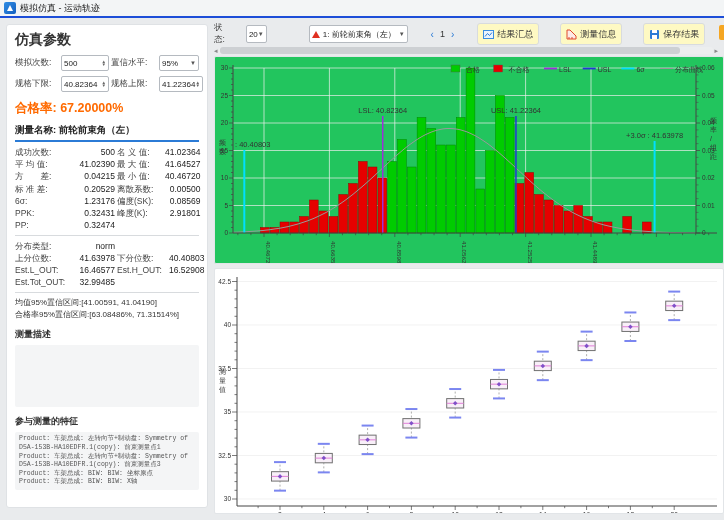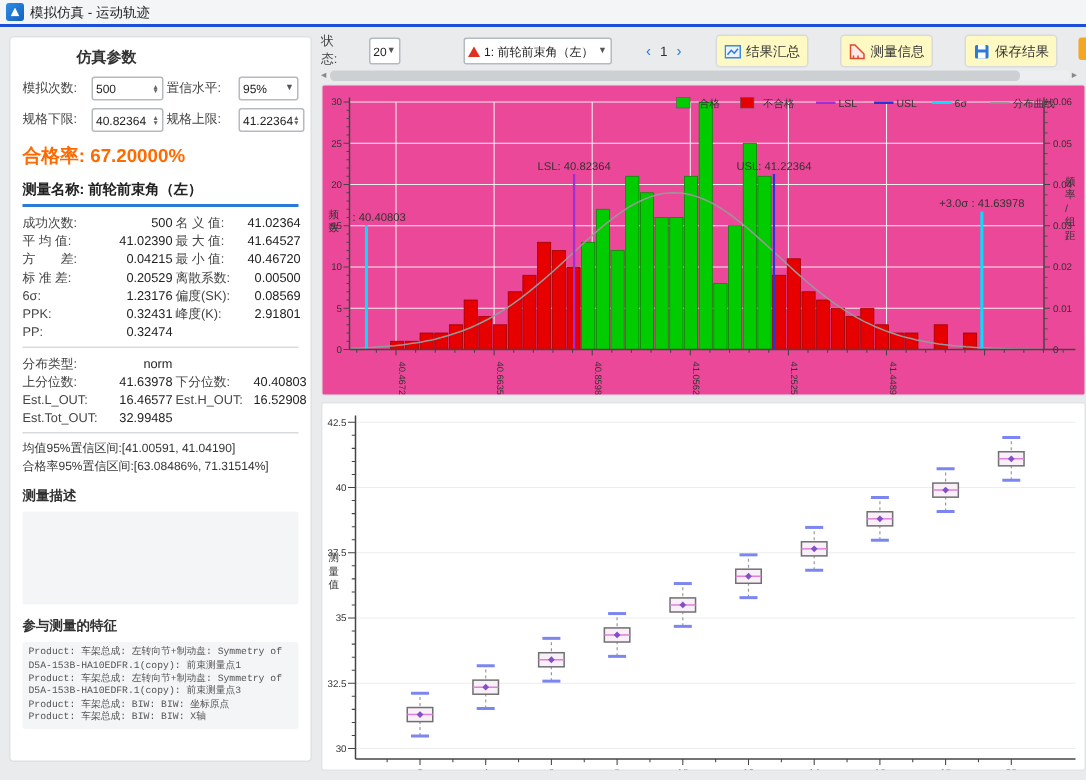--- a/index.html
+++ b/index.html
@@ -8,21 +8,21 @@
   .titlebar{position:absolute;left:0;top:0;width:724px;height:18px;background:#f3f5f6;
     display:flex;align-items:center;gap:4px;padding-left:4px;box-sizing:border-box;border-bottom:2px solid #1d4ed8;}
   .app-icon{width:12px;height:12px;border-radius:2px;background:linear-gradient(135deg,#2f8de4,#1560c0);
     position:relative;flex:0 0 auto;}
   .app-icon:after{content:"";position:absolute;left:3px;top:3px;width:6px;height:6px;background:#fff;
     clip-path:polygon(0 100%,50% 0,100% 100%);}
   .title-text{font-size:9px;color:#222;}
   
   .left-panel{position:absolute;left:6px;top:24px;width:202px;height:484px;background:#fff;
     border:1px solid #dfe2e5;border-radius:3px;padding:6px 8px;box-sizing:border-box;font-size:9px;}
-  .panel-title{font-size:10px;font-weight:bold;color:#333;margin-bottom:6px;margin-left:36px;}
+  .panel-title{font-size:14px;font-weight:bold;color:#333;margin-bottom:6px;}
   .param-row{display:grid;grid-template-columns:44px 48px 46px 1fr;align-items:center;column-gap:2px;margin-bottom:5px;}
   .param-label{color:#444;font-size:8.5px;}
   .ctl{height:14px;background:#fff;border:1px solid #b5bac0;border-radius:2px;display:flex;
     align-items:center;justify-content:space-between;padding:0 2px;font-size:8px;color:#222;}
   .spin-arrows{display:flex;flex-direction:column;line-height:3.5px;font-size:4.5px;color:#666;}
   .combo-arrow{font-size:6px;color:#555;}
   .btn-row{display:flex;gap:6px;margin:8px 0 4px 0;}
   .blue-btn{flex:1;height:18px;background:#fff;border:1px solid #8ab4e8;border-radius:2px;
     color:#2b7bd6;font-size:9px;display:flex;align-items:center;justify-content:center;cursor:pointer;}
   .pass-rate{margin-top:8px;font-size:12.5px;font-weight:bold;color:#ff6a00;}
@@ -54,21 +54,21 @@
   .page-num{font-size:9px;color:#333;}
   .tb-btn{display:flex;align-items:center;gap:3px;height:20px;padding:0 5px;background:#fef9c3;
     border:1px solid #d8dbde;border-radius:3px;color:#333;cursor:pointer;white-space:nowrap;}
   .clipped-icon{position:absolute;right:0;top:3px;width:5px;height:15px;background:#f5a623;border-radius:2px 0 0 2px;}
   
   .hscroll{position:absolute;left:214px;top:47px;width:504px;height:7px;display:flex;align-items:center;gap:1px;}
   .hs-arrow{font-size:7px;color:#888;line-height:7px;}
   .hs-track{position:relative;flex:1;height:7px;background:#eceeef;border-radius:3px;}
   .hs-thumb{position:absolute;left:1px;top:0;width:93%;height:7px;background:#cdd0d3;border-radius:3px;}
   
-  .hist-card{position:absolute;left:214px;top:56px;width:510px;height:208px;background:#ec4899;
+  .hist-card{position:absolute;left:214px;top:56px;width:510px;height:208px;background:#22c55e;
     border:1px solid #e2e5e8;border-radius:2px;box-sizing:border-box;}
   .box-card{position:absolute;left:214px;top:268px;width:510px;height:246px;background:#fff;
     border:1px solid #e2e5e8;border-radius:2px;box-sizing:border-box;}
   svg text{font-family:"Liberation Sans","DejaVu Sans",sans-serif;}
   .icon-svg{display:block;}
 </style>
 </head>
 <body>
 
 <div class="window">

